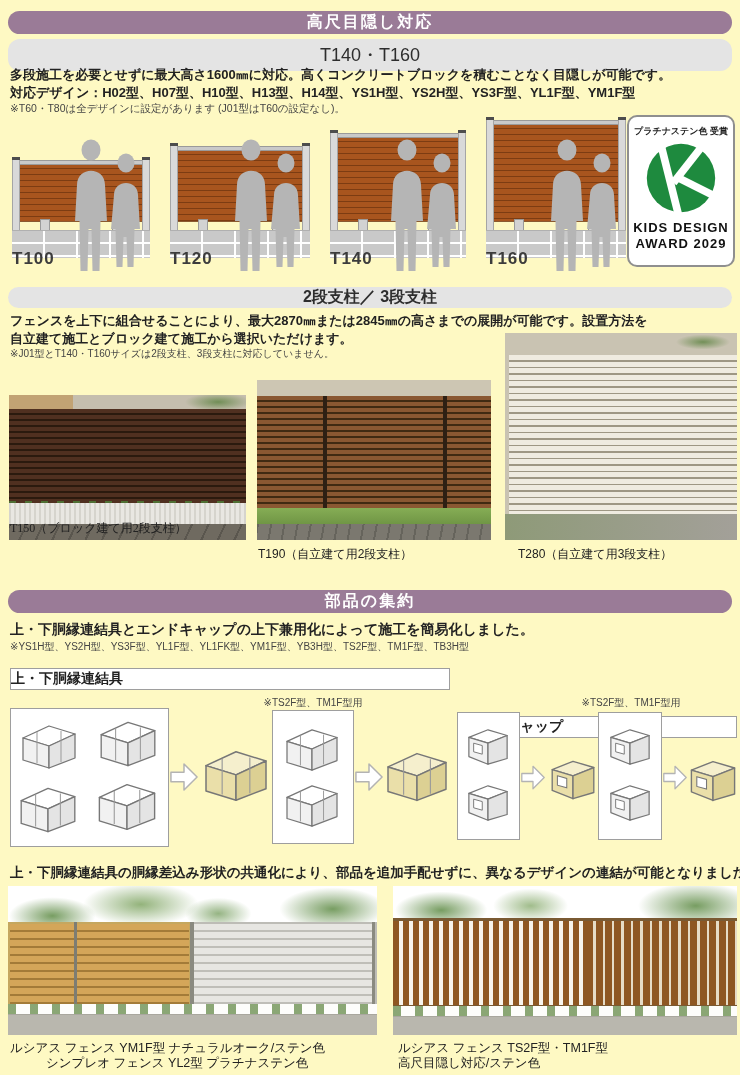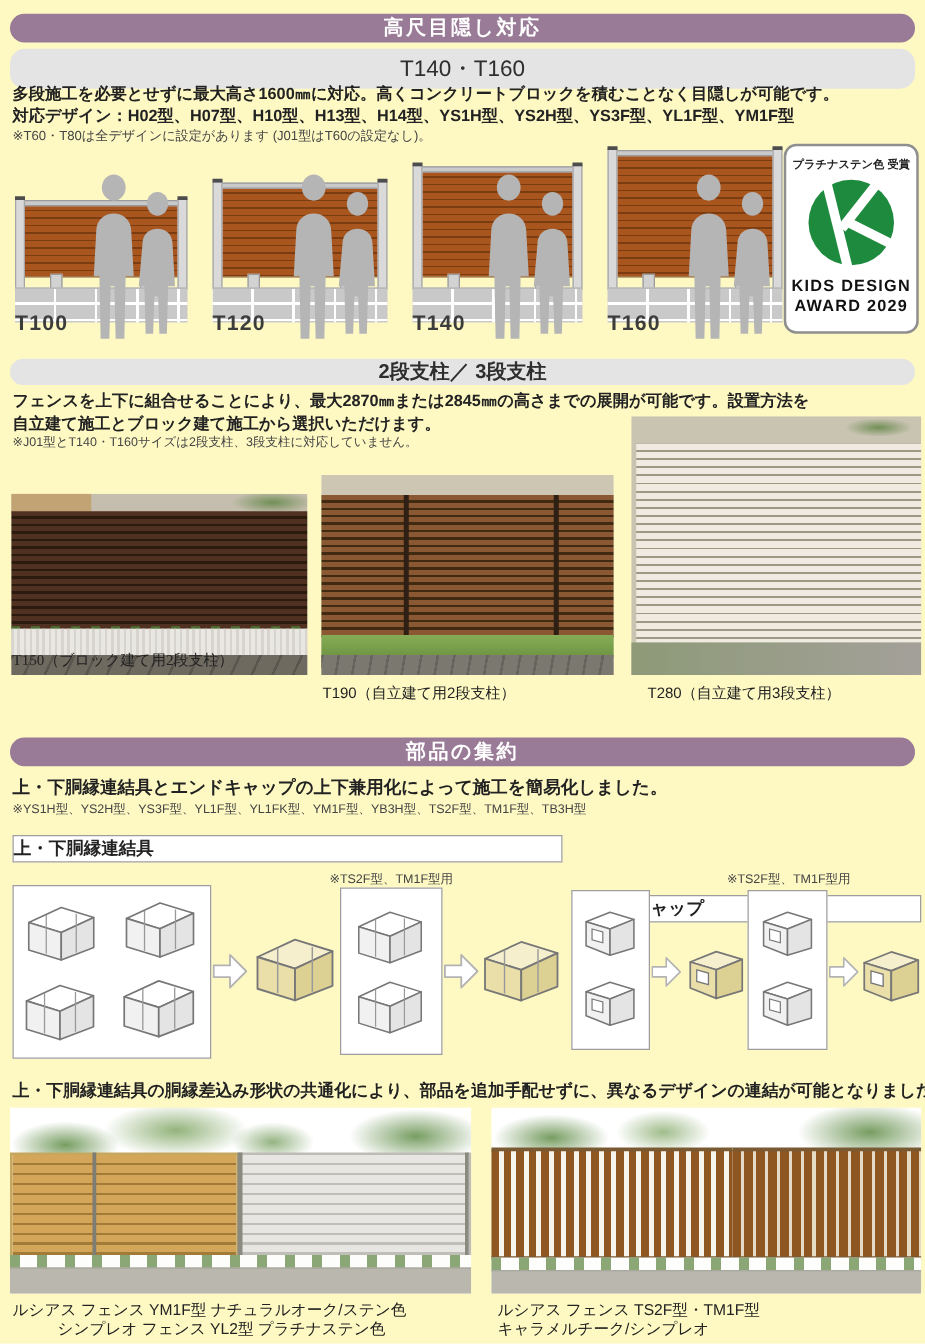--- a/index.html
+++ b/index.html
@@ -308,15 +308,15 @@
         radial-gradient(ellipse 80px 32px at 88% 45%, rgba(95,140,70,.85), transparent 72%);"></div>
     <div class="layer rail-top rail-bot" style="left:0;top:34px;width:56%;height:86px;background:repeating-linear-gradient(90deg,#8e5722 0 6px,#f7f4ec 6px 10px);"></div>
     <div class="layer rail-top rail-bot" style="left:56%;right:0;top:34px;height:86px;background:repeating-linear-gradient(90deg,#8e5722 0 7px,#e6dcc6 7px 9.5px);"></div>
     <div class="layer" style="left:0;right:0;top:120px;height:11px;background:#fdfdfb;background-image:repeating-linear-gradient(90deg,rgba(90,130,60,.7) 0 8px,transparent 8px 22px);"></div>
     <div class="layer" style="left:0;right:0;top:130px;bottom:0;background:#b9b7ae;border-top:1px solid #a9a79e;"></div>
   </div>
 
   <div class="cap2" style="left:10px;top:1041px;">ルシアス フェンス YM1F型 ナチュラルオーク/ステン色</div>
   <div class="cap2" style="left:10px;top:1056px;margin-left:36px;">シンプレオ フェンス YL2型 プラチナステン色</div>
   <div class="cap2" style="left:398px;top:1041px;">ルシアス フェンス TS2F型・TM1F型</div>
-  <div class="cap2" style="left:398px;top:1056px;">キャラメルチーク/シンプレオ</div>
+  <div class="cap2" style="left:398px;top:1056px;">高尺目隠し対応/ステン色</div>
 
 </div>
 
 </body></html>

